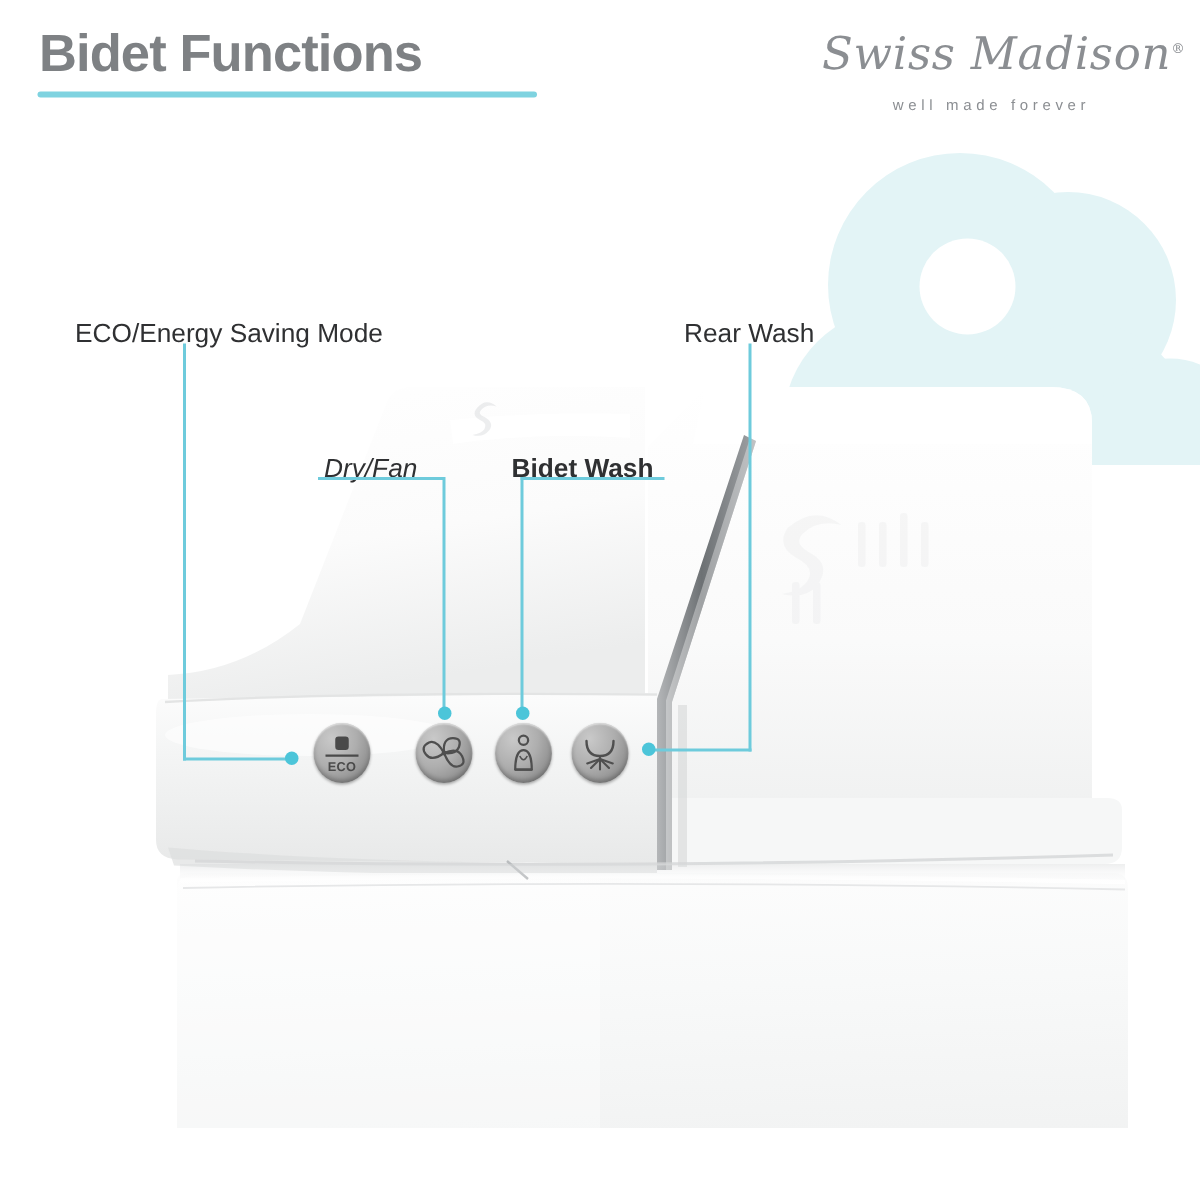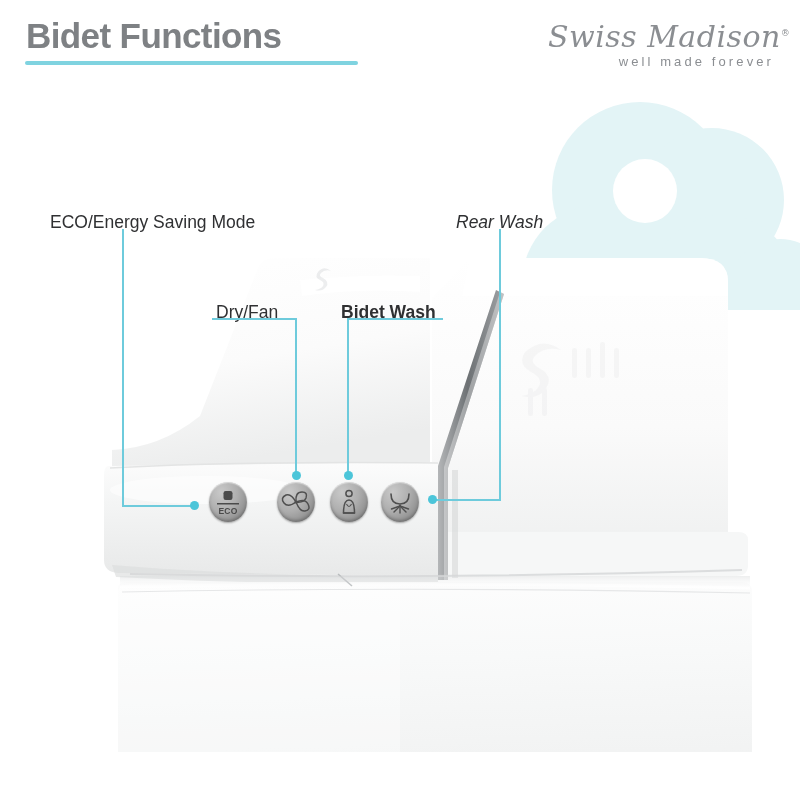--- a/index.html
+++ b/index.html
@@ -40,41 +40,41 @@
     background: #7fd3e0;
     border-radius: 2px;
   }
 
   
   #logo {
     position: absolute;
     right: 22px;
     top: 18px;
     width: 230px;
-    text-align: right;
+    text-align: center;
     color: #8b8e92;
   }
   #logo-word {
     font-family: "DejaVu Serif", serif;
     font-style: italic;
     font-size: 30px;
     line-height: 31px;
     letter-spacing: 0.5px;
     white-space: nowrap;
   }
   #logo-reg {
     font-size: 9px;
     vertical-align: super;
     font-style: normal;
     letter-spacing: 0;
   }
   #logo-tag {
-    font-size: 13px;
+    font-size: 10px;
     letter-spacing: 3.1px;
-    margin-top: 2px;
+    margin-top: 13px;
     margin-right: 4px;
     white-space: nowrap;
     color: #8b8e92;
   }
 
   
   #watermark {
     position: absolute;
     right: -10px;
     top: 95px;
@@ -292,28 +292,28 @@
         <line x1="19" y1="24" x2="27.5" y2="27"></line>
       </g>
     </svg>
   </div>
 
   <div class="callout-label" style="left:50px; top:200px;">ECO/Energy Saving Mode</div>
   <div class="leader v" style="left:122px; top:229px; height:278px;"></div>
   <div class="leader h" style="left:122px; top:505px; width:72px;"></div>
   <div class="leader-dot" style="left:190px; top:501px;"></div>
 
-  <div class="callout-label" style="left:216px; top:290px;">Dry/Fan</div>
+  <div class="callout-label" style="left:216px; top:290px;font-style:italic;">Dry/Fan</div>
   <div class="leader h" style="left:212px; top:318px; width:84px;"></div>
   <div class="leader v" style="left:295px; top:318px; height:157px;"></div>
   <div class="leader-dot" style="left:292px; top:471px;"></div>
 
   <div class="callout-label" style="left:341px; top:290px;font-weight:bold;">Bidet Wash</div>
   <div class="leader h" style="left:347px; top:318px; width:96px;"></div>
   <div class="leader v" style="left:347px; top:318px; height:157px;"></div>
   <div class="leader-dot" style="left:344px; top:471px;"></div>
 
-  <div class="callout-label" style="left:456px; top:200px;font-style:italic;">Rear Wash</div>
+  <div class="callout-label" style="left:456px; top:200px;">Rear Wash</div>
   <div class="leader v" style="left:499px; top:229px; height:272px;"></div>
   <div class="leader h" style="left:432px; top:499px; width:69px;"></div>
   <div class="leader-dot" style="left:428px; top:495px;"></div>
 
 </div>
 
 </body></html>

